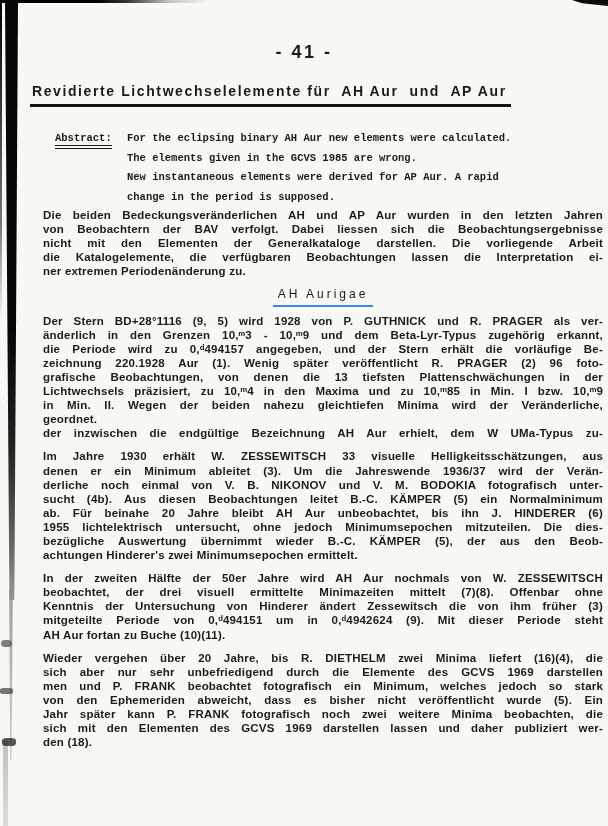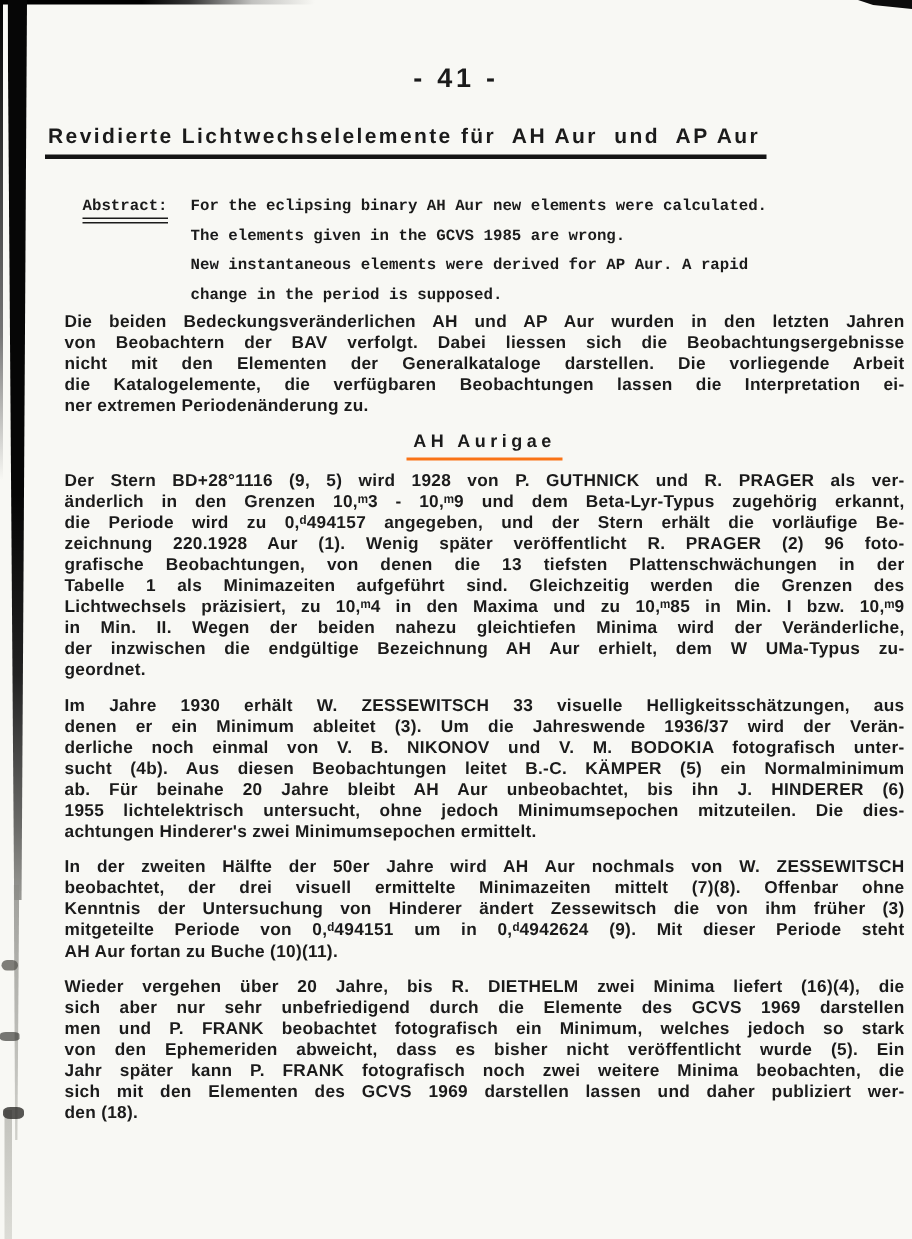--- a/index.html
+++ b/index.html
@@ -46,22 +46,22 @@
   .abstract-label span{border-bottom:4px double #1b1b1b;padding-bottom:1px;}
   .abstract-text{flex:1;}
 
   
   .content{position:absolute;top:208px;left:43px;width:560px;
     font-size:11.5px;font-weight:700;line-height:14.1px;letter-spacing:.2px;}
   .para{margin:0 0 9px 0;}
   .ln{text-align:justify;text-align-last:justify;}
   .ln.last{text-align-last:left;}
   .section-heading{text-align:center;margin:5px 0 7px 0;}
-  .section-heading span{display:inline-block;font-size:12px;font-weight:700;
-    letter-spacing:3px;white-space:pre;border-bottom:2px solid #f97316;padding:0 5px 3px 5px;}
+  .section-heading span{display:inline-block;font-size:12px;font-weight:400;
+    letter-spacing:3px;white-space:pre;border-bottom:2px solid #3b82f6;padding:0 5px 3px 5px;}
 </style>
 </head>
 <body>
 
 <div class="page">
 
   <div class="edge-top"></div>
   <div class="edge-top-right"></div>
   <div class="edge-left-line"></div>
   <div class="bar-left"></div>
@@ -101,34 +101,34 @@
     <div class="section-heading">
       <span>AH Aurigae</span>
     </div>
 
     <div class="para">
       <div class="ln">Der Stern BD+28°1116 (9, 5) wird 1928 von P. GUTHNICK und R. PRAGER als ver-</div>
       <div class="ln">änderlich in den Grenzen 10,ᵐ3 - 10,ᵐ9 und dem Beta-Lyr-Typus zugehörig erkannt,</div>
       <div class="ln">die Periode wird zu 0,ᵈ494157 angegeben, und der Stern erhält die vorläufige Be-</div>
       <div class="ln">zeichnung 220.1928 Aur (1). Wenig später veröffentlicht R. PRAGER (2) 96 foto-</div>
       <div class="ln">grafische Beobachtungen, von denen die 13 tiefsten Plattenschwächungen in der</div>
-      <div class="ln">Tabelle 1 als Minimazeiten aufgeführt sind. Gleichzeitig werden die Grenzen des</div>
       <div class="ln">Lichtwechsels präzisiert, zu 10,ᵐ4 in den Maxima und zu 10,ᵐ85 in Min. I bzw. 10,ᵐ9</div>
       <div class="ln">in Min. II. Wegen der beiden nahezu gleichtiefen Minima wird der Veränderliche,</div>
+      <div class="ln last">geordnet.</div>
       <div class="ln">der inzwischen die endgültige Bezeichnung AH Aur erhielt, dem W UMa-Typus zu-</div>
-      <div class="ln last">geordnet.</div>
     </div>
 
     <div class="para">
       <div class="ln">Im Jahre 1930 erhält W. ZESSEWITSCH 33 visuelle Helligkeitsschätzungen, aus</div>
       <div class="ln">denen er ein Minimum ableitet (3). Um die Jahreswende 1936/37 wird der Verän-</div>
       <div class="ln">derliche noch einmal von V. B. NIKONOV und V. M. BODOKIA fotografisch unter-</div>
       <div class="ln">sucht (4b). Aus diesen Beobachtungen leitet B.-C. KÄMPER (5) ein Normalminimum</div>
       <div class="ln">ab. Für beinahe 20 Jahre bleibt AH Aur unbeobachtet, bis ihn J. HINDERER (6)</div>
       <div class="ln">1955 lichtelektrisch untersucht, ohne jedoch Minimumsepochen mitzuteilen. Die dies-</div>
+      <div class="ln">bezügliche Auswertung übernimmt wieder B.-C. KÄMPER (5), der aus den Beob-</div>
       <div class="ln last">achtungen Hinderer's zwei Minimumsepochen ermittelt.</div>
     </div>
 
     <div class="para">
       <div class="ln">In der zweiten Hälfte der 50er Jahre wird AH Aur nochmals von W. ZESSEWITSCH</div>
       <div class="ln">beobachtet, der drei visuell ermittelte Minimazeiten mittelt (7)(8). Offenbar ohne</div>
       <div class="ln">Kenntnis der Untersuchung von Hinderer ändert Zessewitsch die von ihm früher (3)</div>
       <div class="ln">mitgeteilte Periode von 0,ᵈ494151 um in 0,ᵈ4942624 (9). Mit dieser Periode steht</div>
       <div class="ln last">AH Aur fortan zu Buche (10)(11).</div>
     </div>

